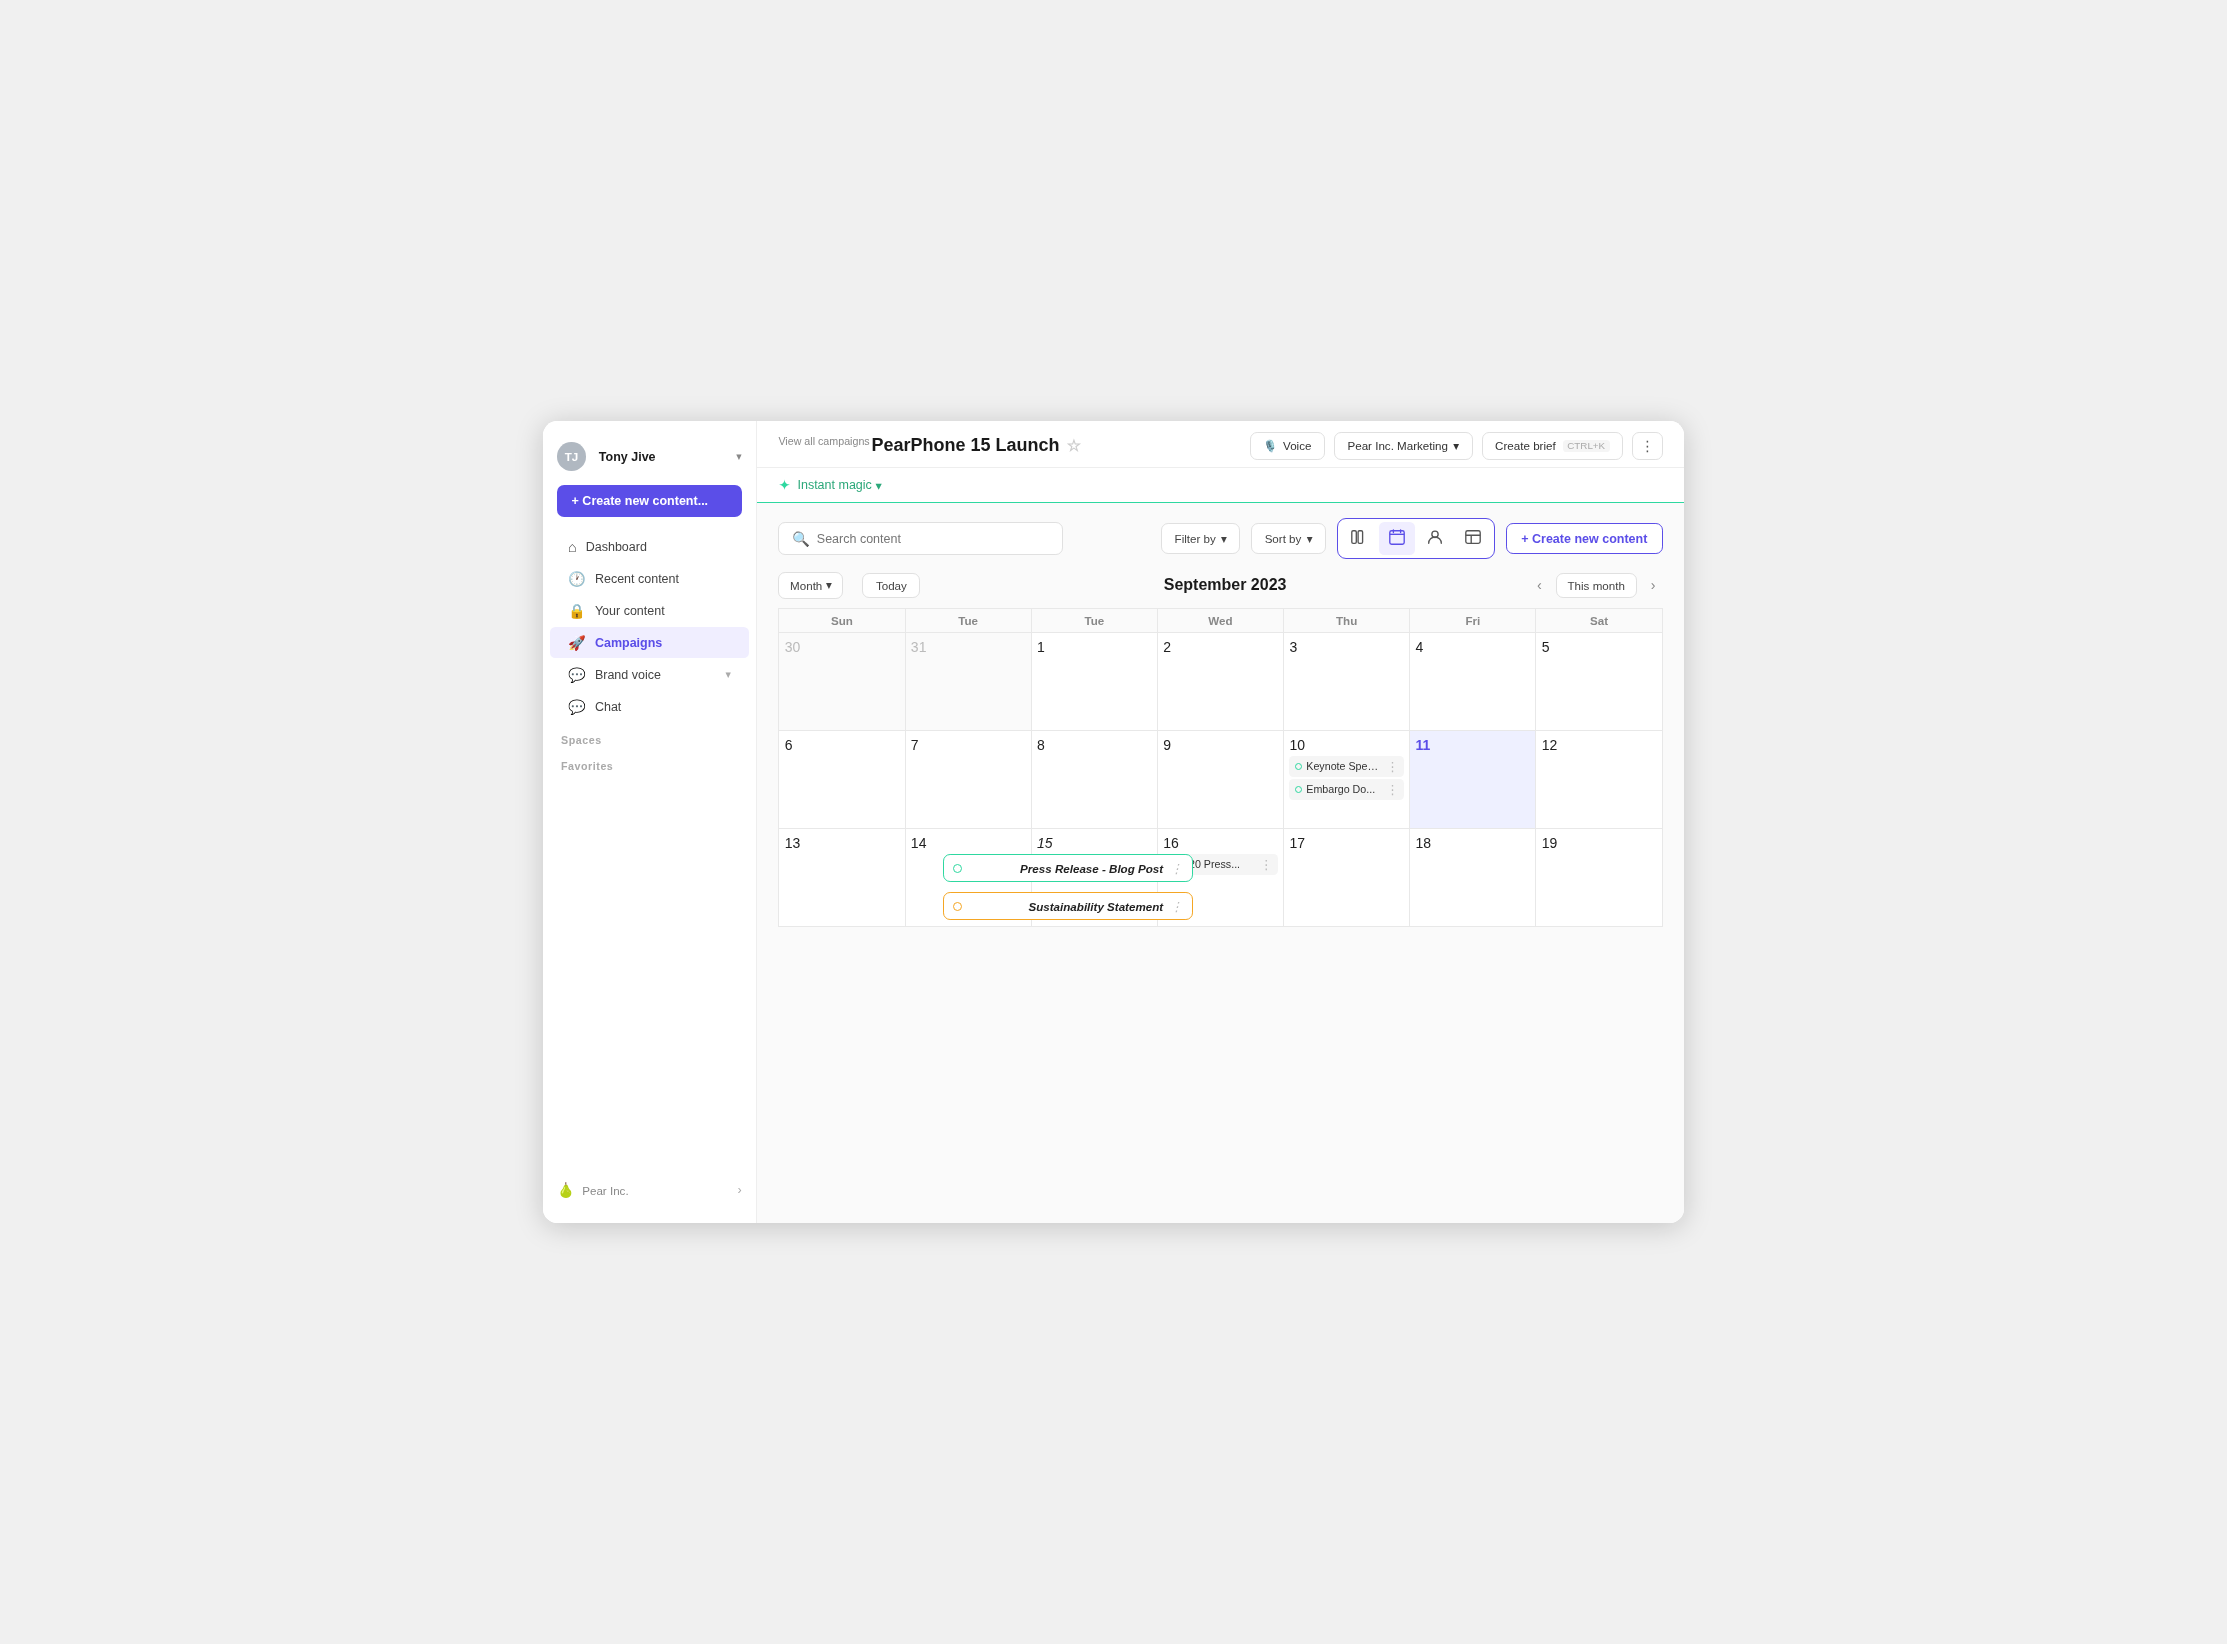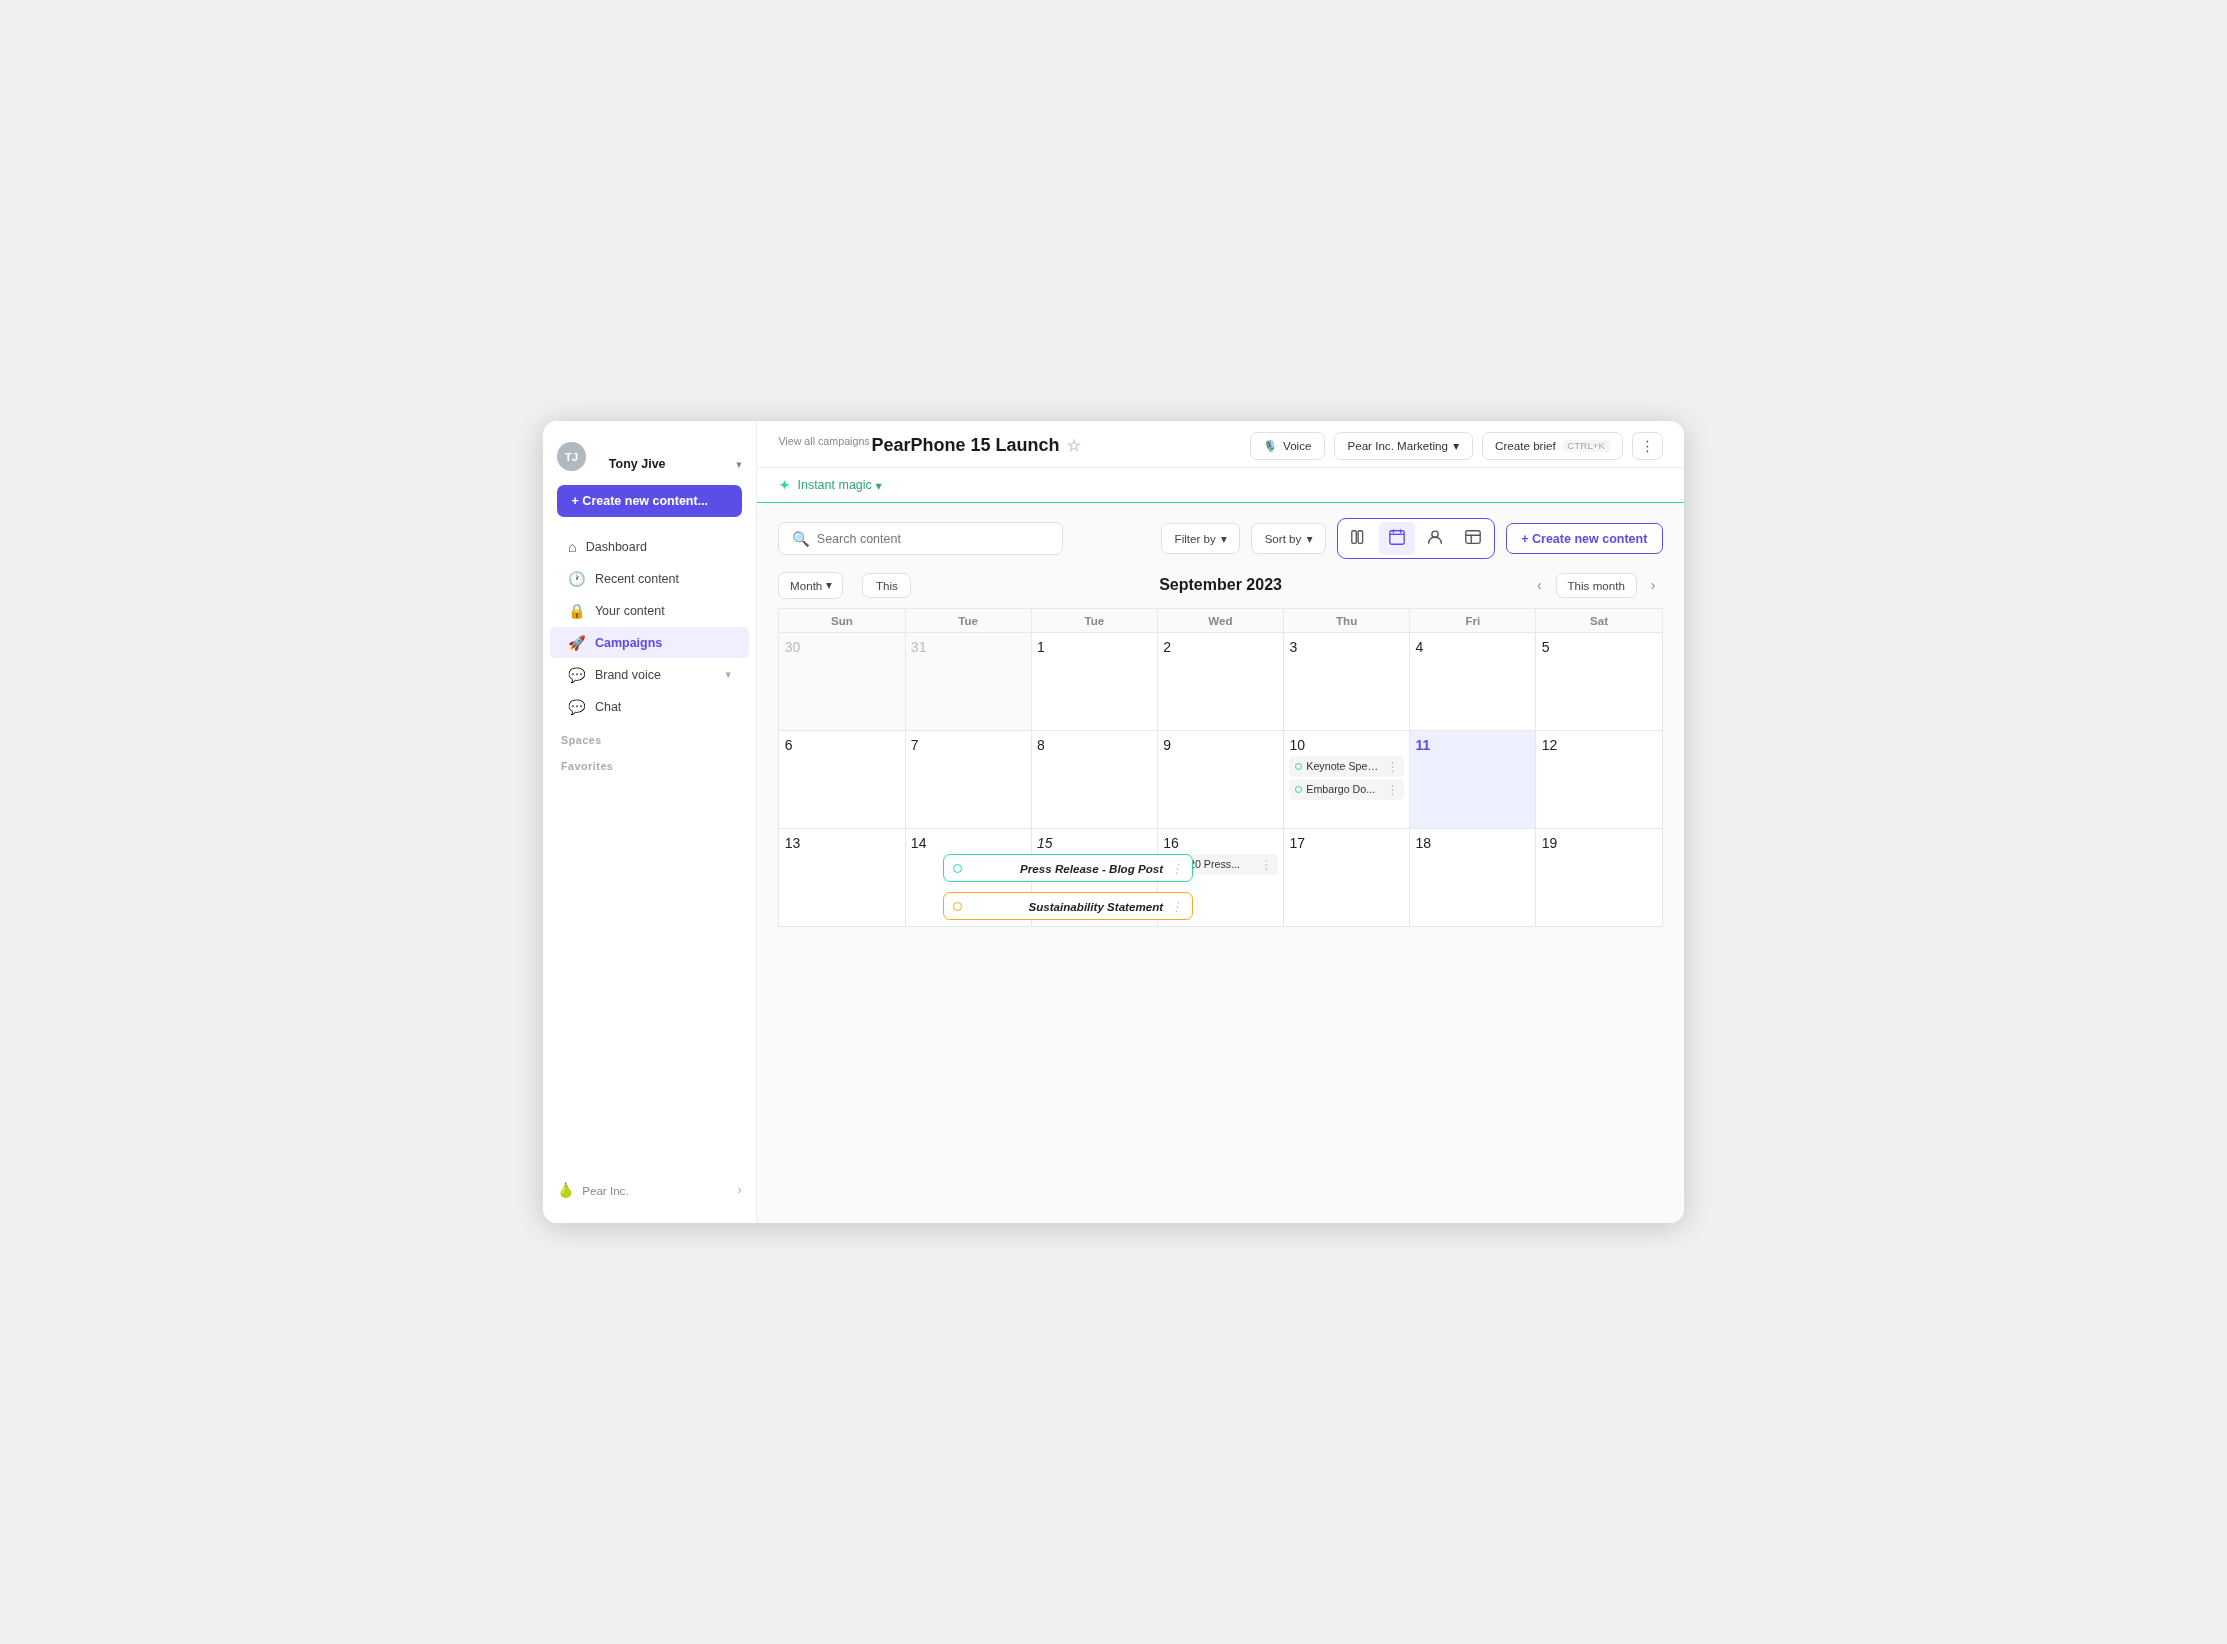--- a/index.html
+++ b/index.html
@@ -1,21 +1,21 @@
 <!DOCTYPE html>
 <html style="font-size:14.3px"><head>
   <meta charset="utf-8">
   <style>
     * { box-sizing: border-box; margin: 0; padding: 0; }
     body { font-family: -apple-system, BlinkMacSystemFont, 'Segoe UI', sans-serif; background: #f0f0f0; display: flex; align-items: center; justify-content: center; min-height: 100vh; }
     .app-window { width: 1141px; height: 802px; background: #fff; border-radius: 14.3px; box-shadow: 0 3.6px 28.5px rgba(0,0,0,0.18); display: flex; overflow: hidden; }
 
     
     .sidebar { width: 214px; min-width: 214px; background: #fff; border-right: 0.9px solid #eee; display: flex; flex-direction: column; padding: 14.3px 0; }
-    .sidebar-user { display: flex; align-items: flex-end; gap: 23px; padding: 7.1px 14.3px 14.3px; cursor: pointer; }
+    .sidebar-user { display: flex; align-items: center; gap: 13px; padding: 7.1px 14.3px 14.3px; cursor: pointer; }
     .sidebar-avatar { width: 28.5px; height: 28.5px; border-radius: 50%; background: #b0b8c1; display: flex; align-items: center; justify-content: center; font-size: 11.6px; color: #fff; font-weight: 600; }
     .sidebar-username { font-size: 12.5px; font-weight: 600; color: #1a1a1a; }
     .sidebar-chevron { margin-left: auto; color: #888; font-size: 10.7px; }
     .create-btn { margin: 0 14.3px 14.3px; background: #5b4ee8; color: #fff; border: none; border-radius: 7.1px; padding: 9px 14.3px; font-size: 12.5px; font-weight: 600; cursor: pointer; display: flex; align-items: center; gap: 5.3px; }
     .nav-item { display: flex; align-items: center; gap: 9px; padding: 7.1px 18px; font-size: 12.5px; color: #444; cursor: pointer; border-radius: 5.3px; margin: 0 7.1px 1.8px; }
     .nav-item.active { color: #5b4ee8; font-weight: 600; background: #f0eeff; }
     .nav-icon { font-size: 14.3px; }
     .nav-section-label { font-size: 10.7px; color: #aaa; font-weight: 600; padding: 10.7px 18px 3.6px; letter-spacing: 0.05em; }
     .sidebar-footer { margin-top: auto; padding: 10.7px 14.3px; display: flex; align-items: center; gap: 7.1px; font-size: 11.6px; color: #888; cursor: pointer; }
     .sidebar-footer-icon { font-size: 14.3px; }
@@ -211,21 +211,21 @@
       </div>
       <button class="create-new-btn">+ Create new content</button>
     </div>
 
     <div class="calendar-nav">
       <div class="calendar-nav-left">
         <button class="month-btn">
           <span>Month</span>
           <span>▾</span>
         </button>
-        <button class="today-btn">This</button>
+        <button class="today-btn">Today</button>
       </div>
       <span class="calendar-month-label">September 2023</span>
       <div class="calendar-nav-right">
         <button class="nav-arrow">‹</button>
         <button class="this-month-btn">This month</button>
         <button class="nav-arrow">›</button>
       </div>
     </div>
 
     <div class="calendar-wrap">

